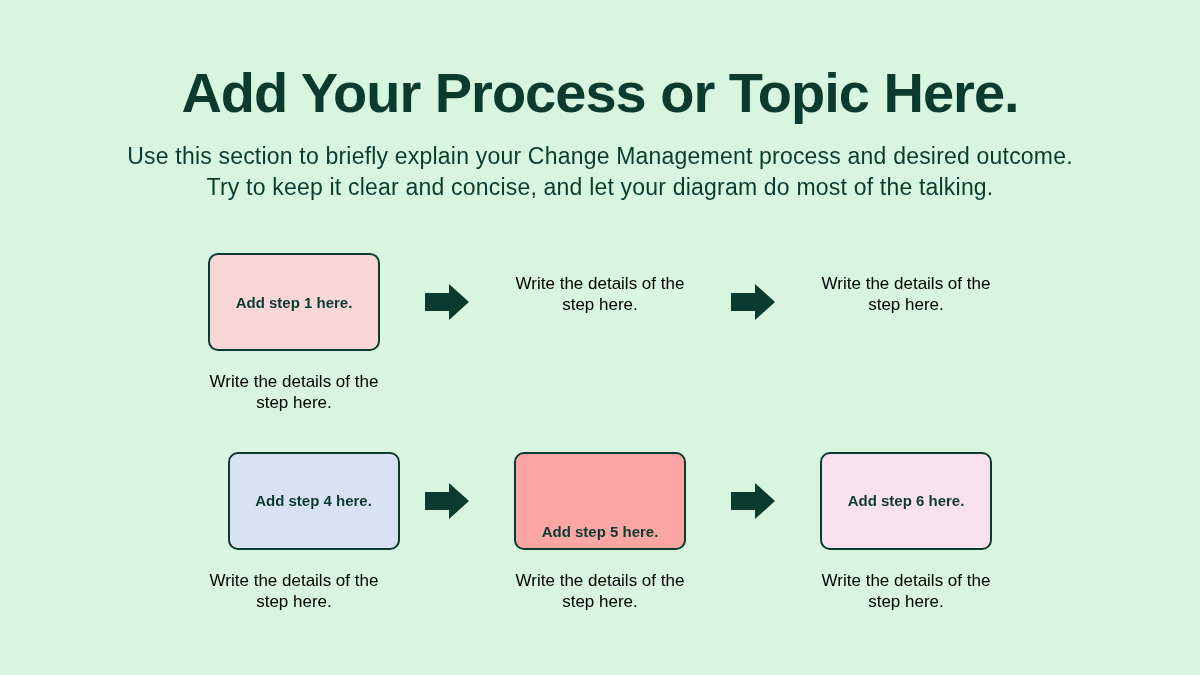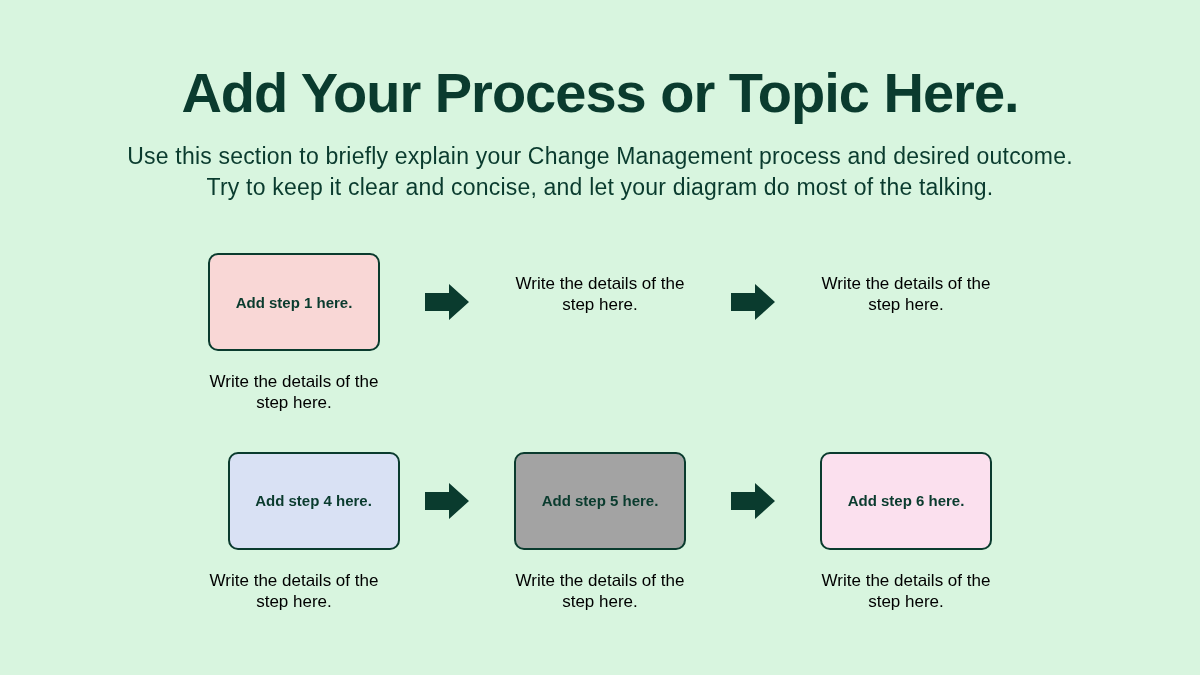--- a/index.html
+++ b/index.html
@@ -80,21 +80,21 @@
       height: 98px;
       display: flex;
       align-items: center;
       justify-content: center;
     }
     .arrow svg { display: block; }
     .c-pink   { background: #f9d7d6; }
     .c-peach  { background: #fdebd2; }
     .c-yellow { background: #fbf8d4; }
     .c-blue   { background: #d9e1f4; margin-left: 39px; }
-    .c-purple { background: #a3a3a3; }
+    .c-purple { background: #fca5a5; align-items: flex-end; }
     .c-rose   { background: #fbe0ee; }
   </style>
 </head>
 <body>
 
 <div class="container">
   <h1 class="title">Add Your Process or Topic Here.</h1>
   <div class="subtitle">
     <span>Use this section to briefly explain your Change Management process and desired outcome.</span><br>
     <span>Try to keep it clear and concise, and let your diagram do most of the talking.</span>

